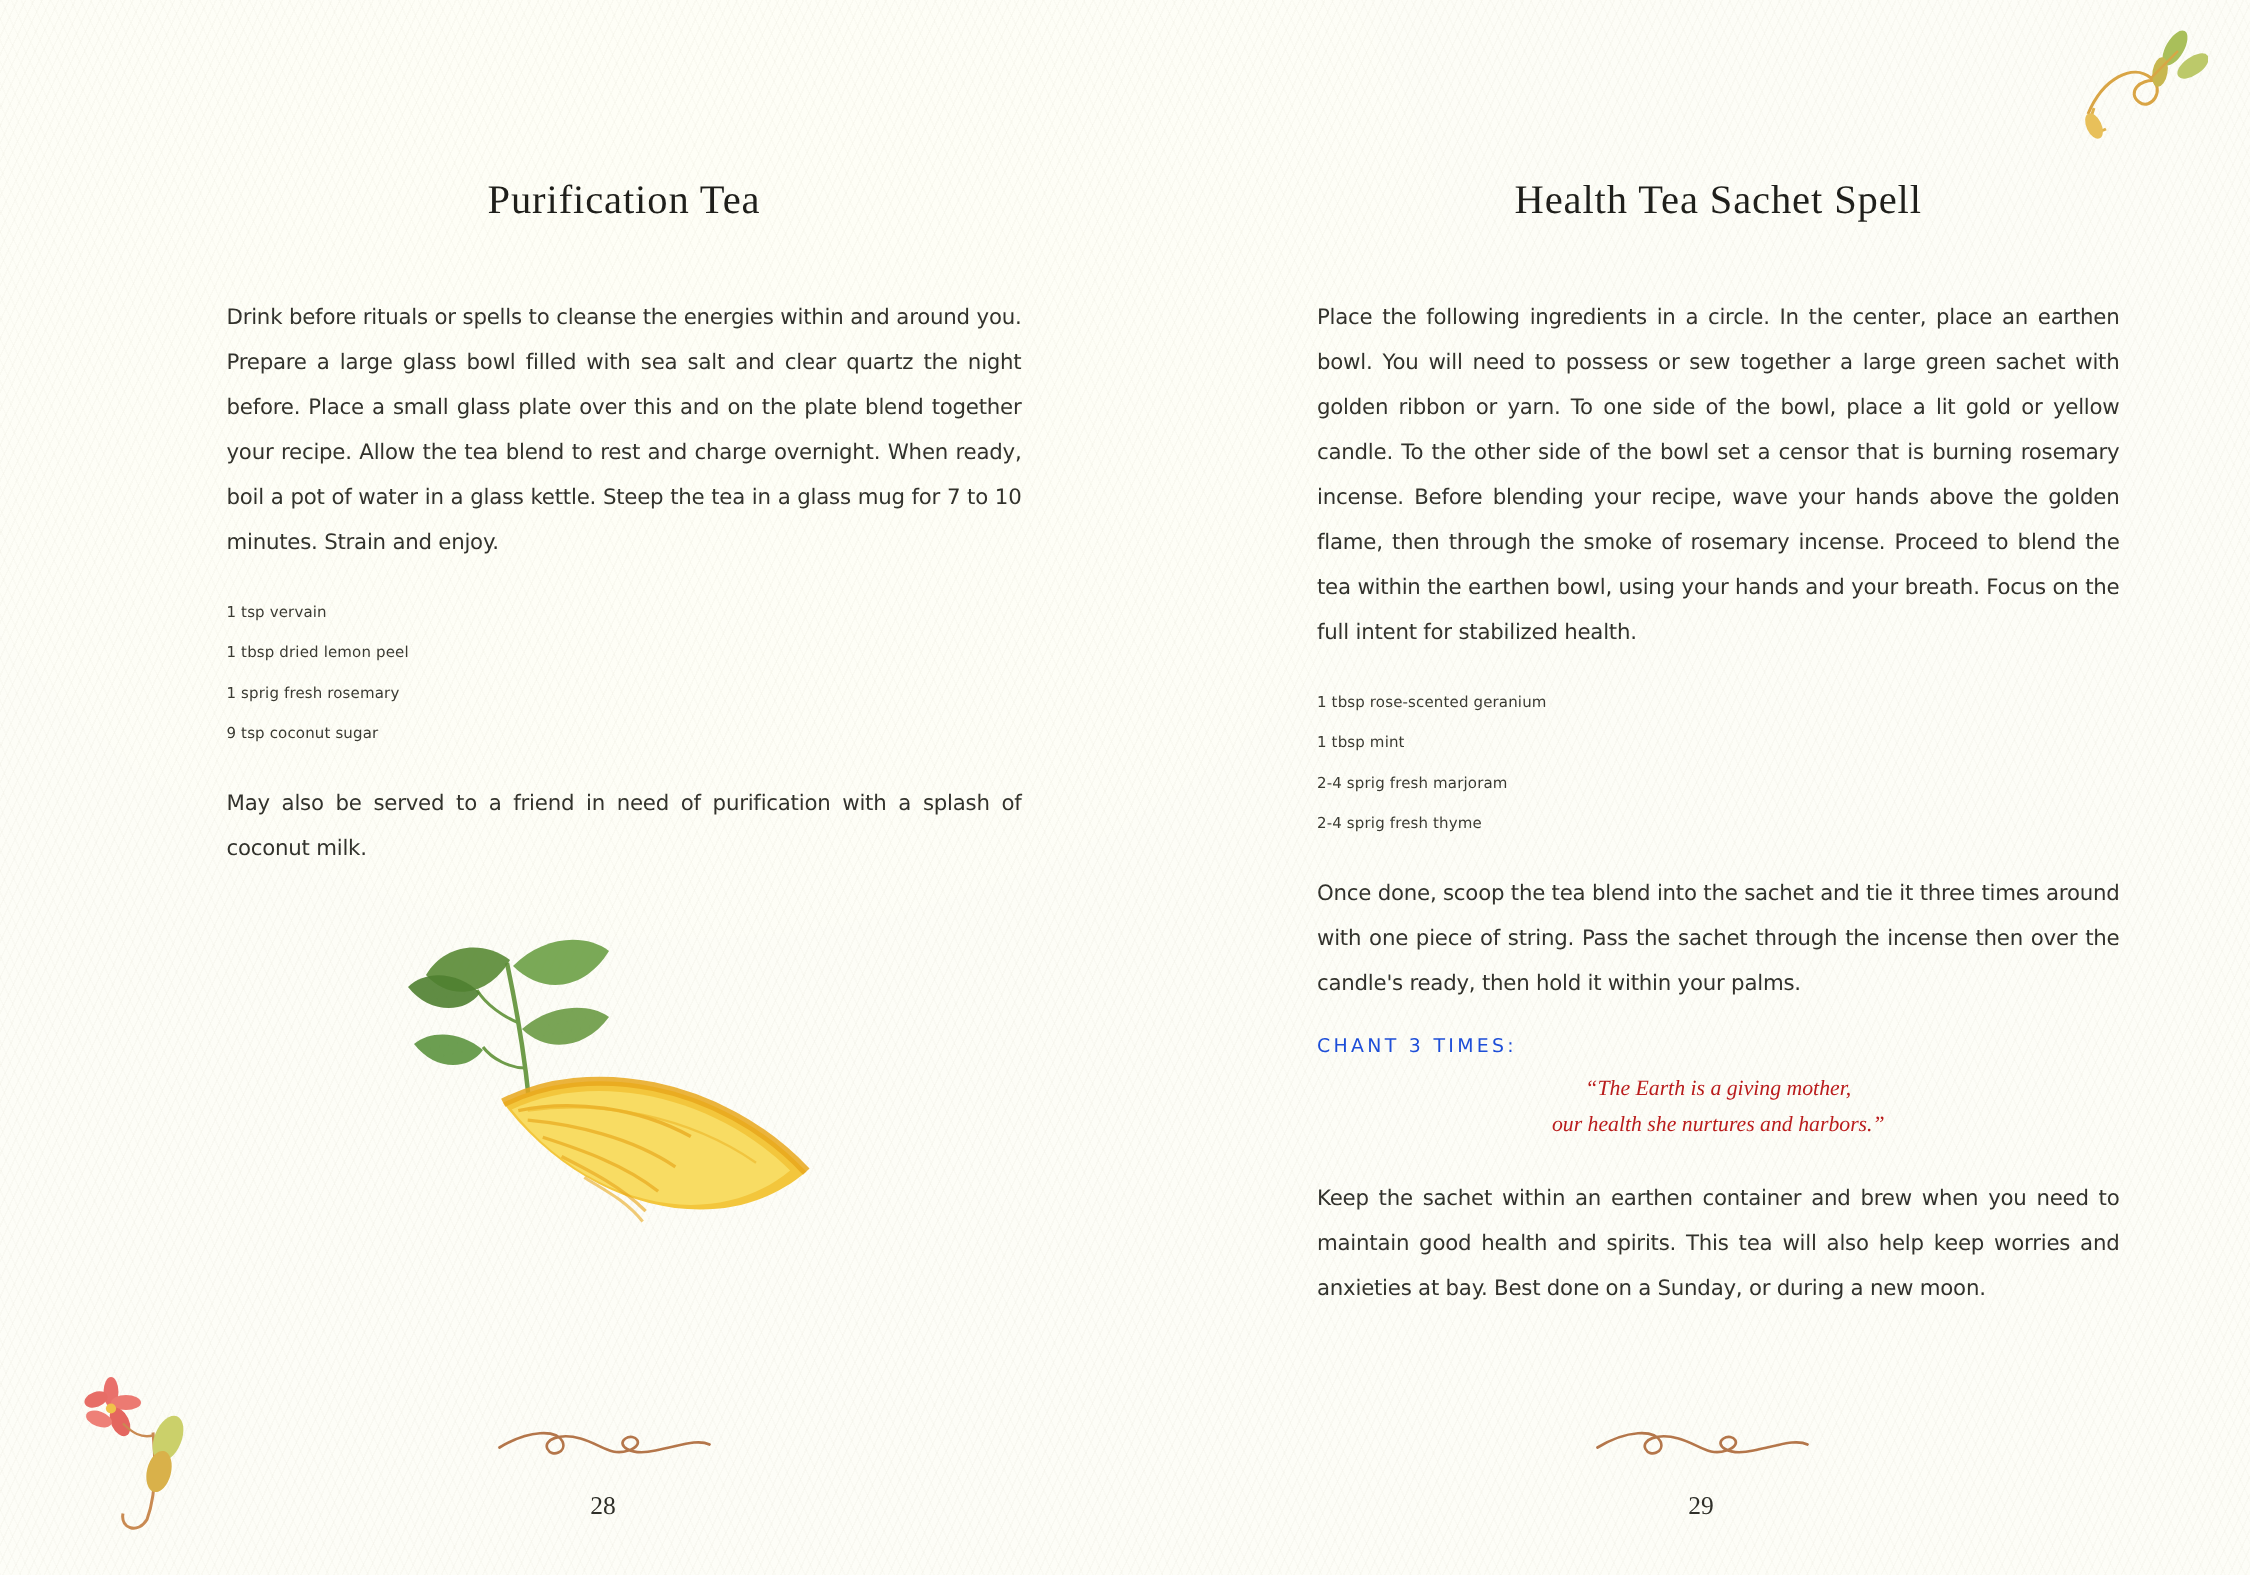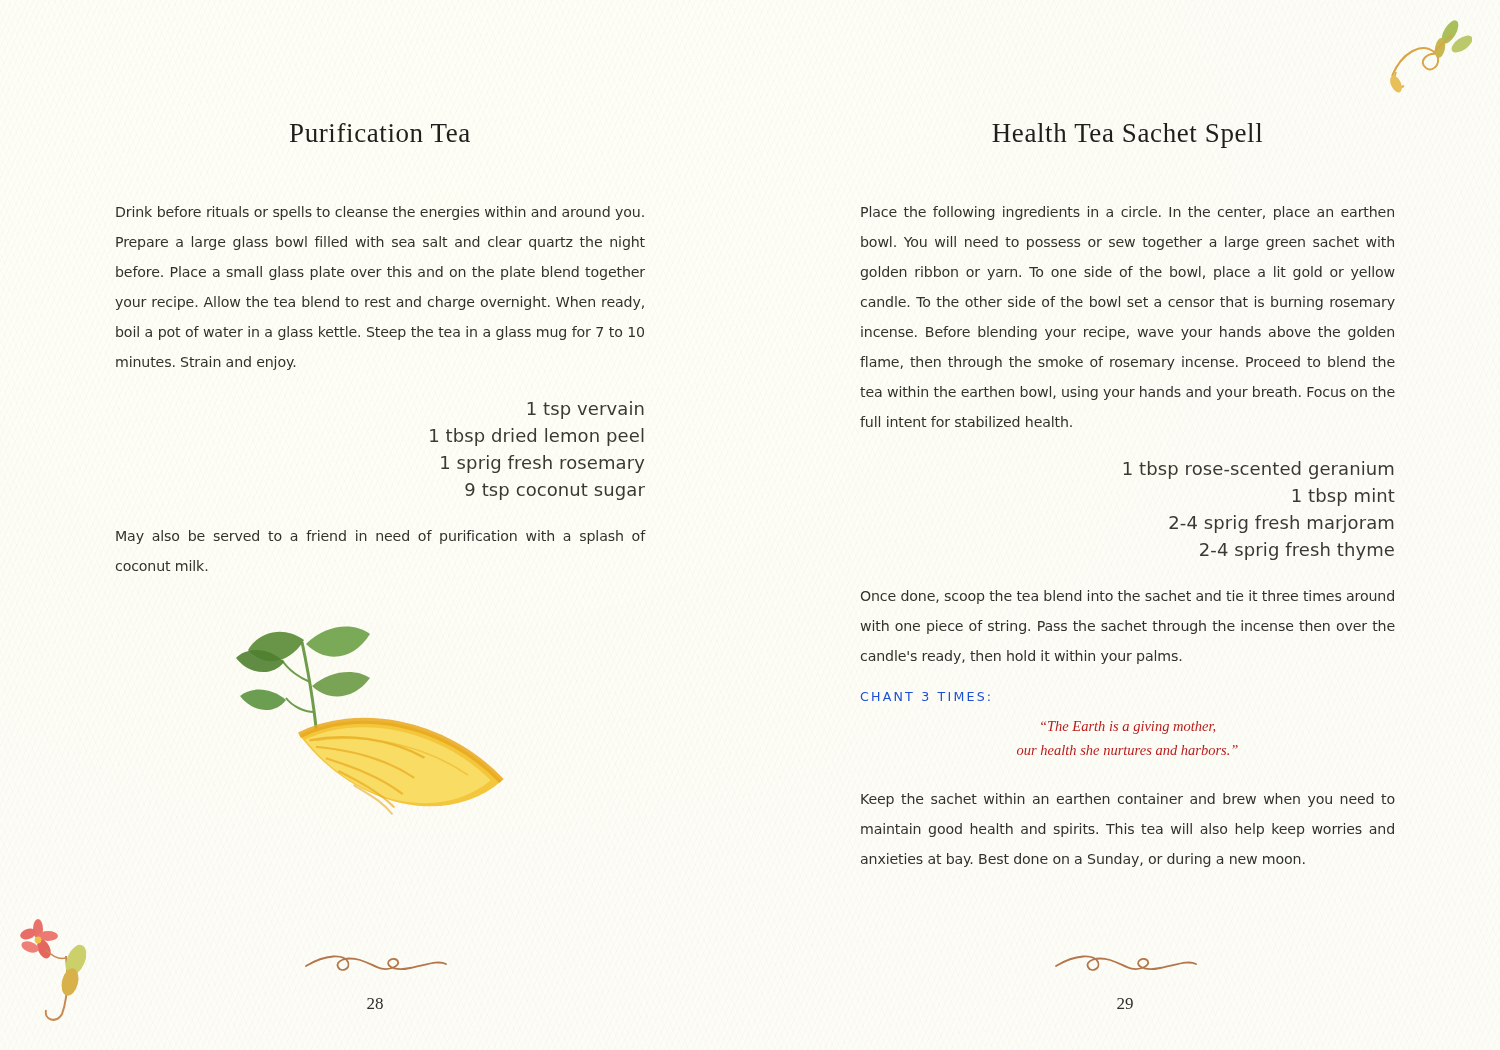--- a/index.html
+++ b/index.html
@@ -24,20 +24,21 @@
       repeating-linear-gradient(115deg, rgba(180,175,150,0.055) 0px, rgba(180,175,150,0.055) 1px, rgba(0,0,0,0) 1px, rgba(0,0,0,0) 5px),
       repeating-linear-gradient(65deg, rgba(185,180,155,0.045) 0px, rgba(185,180,155,0.045) 1px, rgba(0,0,0,0) 1px, rgba(0,0,0,0) 6px),
       radial-gradient(ellipse at 30% 20%, rgba(255,255,245,0.6), rgba(250,249,238,0) 60%);
     pointer-events: none;
   }
 
   .spread {
     position: absolute;
     inset: 0;
     display: flex;
+    padding-left: 36px;
   }
   .page {
     position: relative;
     width: 750px;
     height: 1050px;
     box-sizing: border-box;
   }
 
   .page-title {
     text-align: center;
@@ -54,24 +55,24 @@
     font-size: 14.2px;
     line-height: 30px;
     color: #32322c;
     text-align: justify;
     margin: 0 0 18px 0;
     letter-spacing: -0.15px;
   }
 
   .ingredients {
     font-family: "DejaVu Sans", sans-serif;
-    font-size: 18px;
+    font-size: 10px;
     line-height: 27px;
     color: #3a3a32;
-    text-align: right;
+    text-align: left;
     margin: 6px 0 18px 0;
     letter-spacing: 0.1px;
   }
 
   .chant-label {
     font-family: "DejaVu Sans", sans-serif;
     font-size: 12.6px;
     letter-spacing: 2.2px;
     color: #1d4ed8;
     margin: 2px 0 10px 0;

